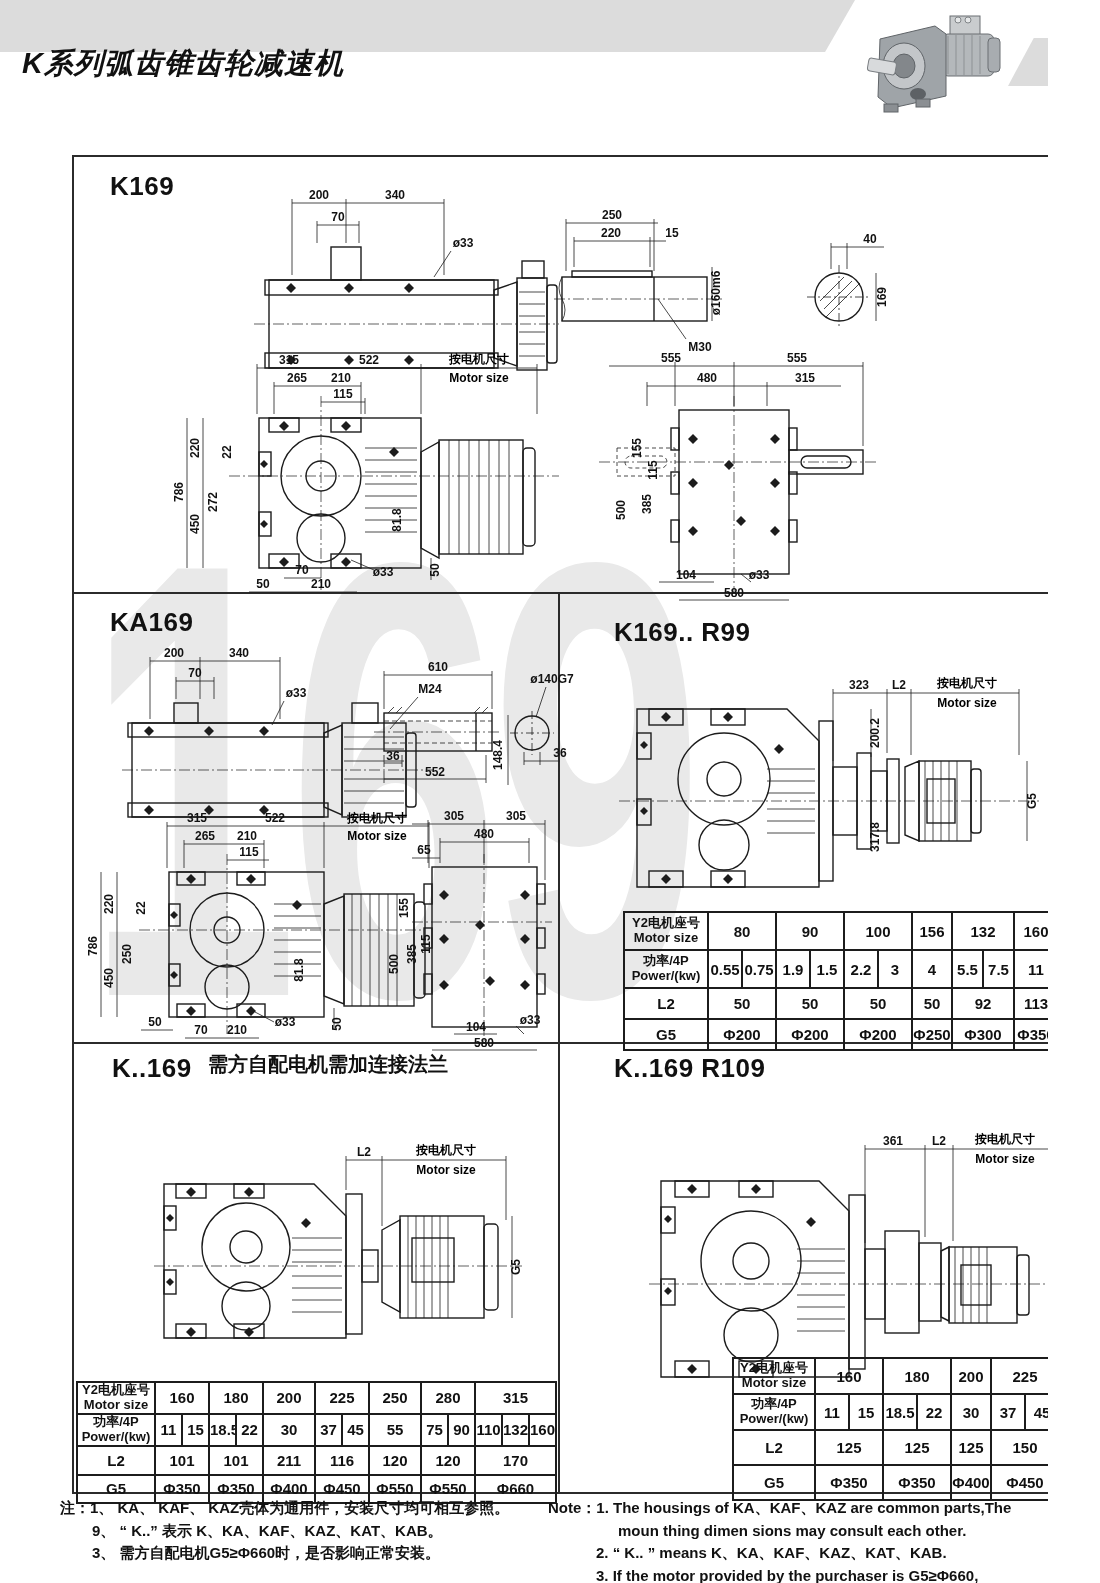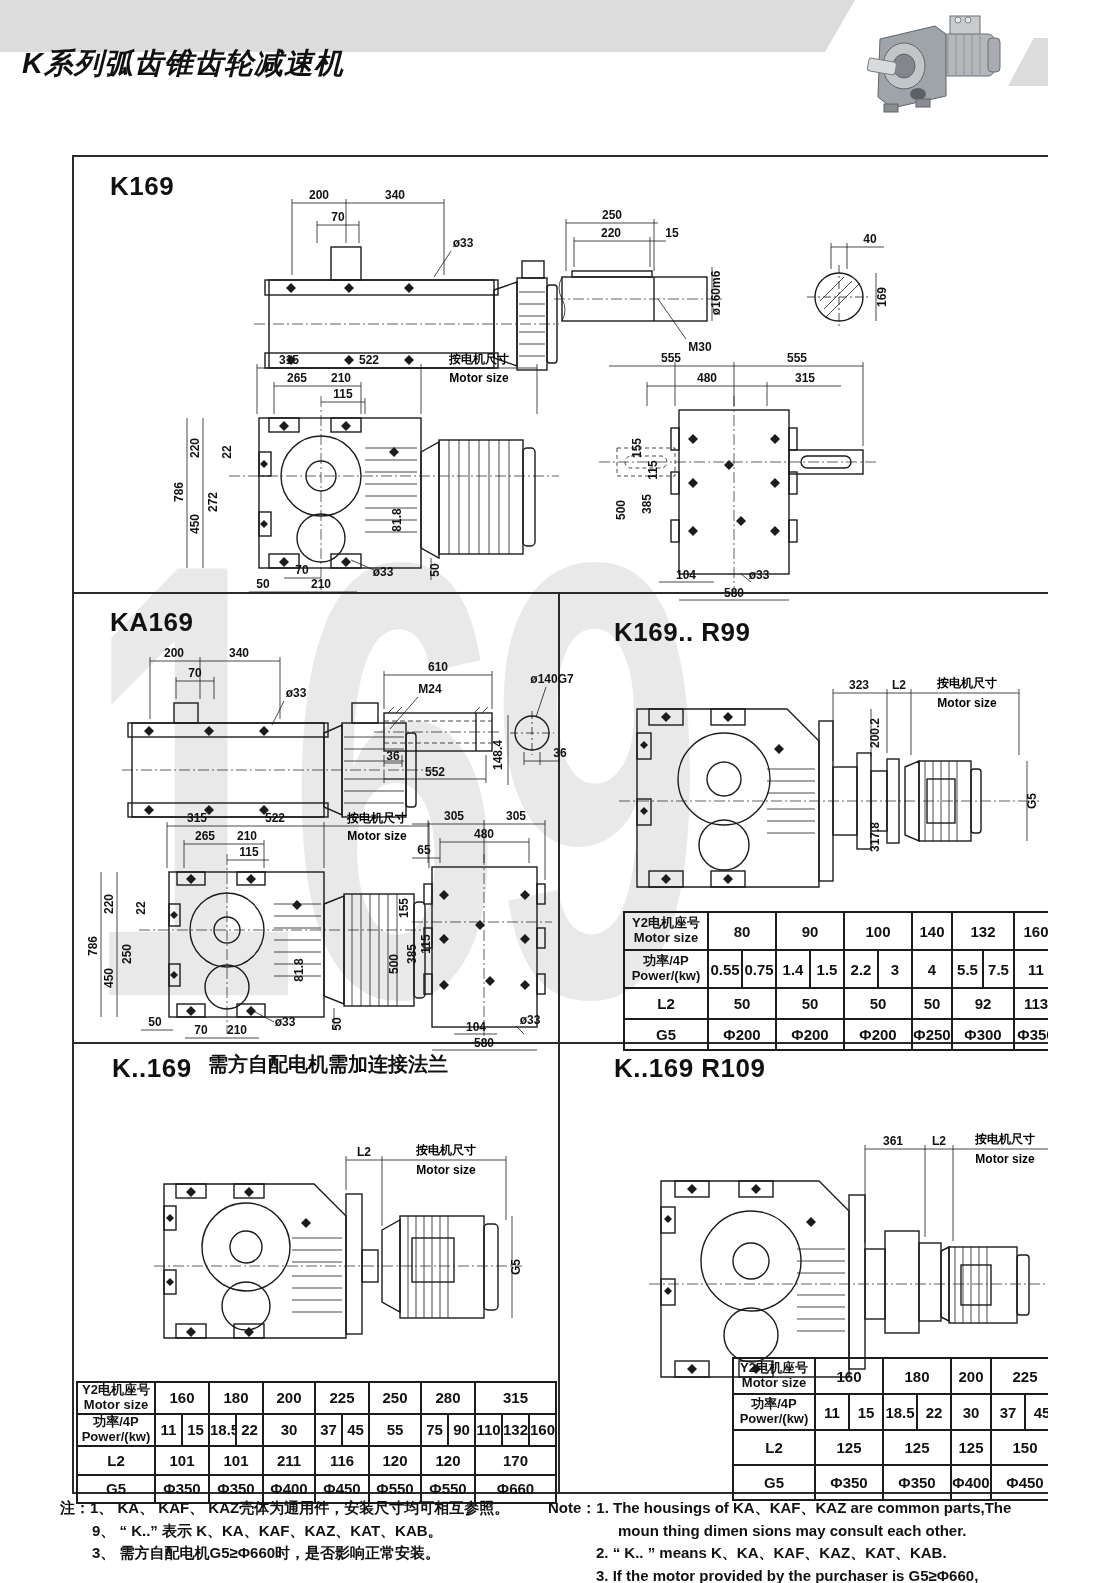--- a/index.html
+++ b/index.html
@@ -578,31 +578,31 @@
           <col style="width:44px">
         </colgroup>
       <tbody>
           <tr style="height:38px">
         <td>
               <div class="th2"><span>Y2电机座号</span><br><span>Motor size</span></div>
             </td>
         <td colspan="2" class="num">80</td>
         <td colspan="2" class="num">90</td>
         <td colspan="2" class="num">100</td>
-        <td class="num">140</td>
+        <td class="num">156</td>
         <td colspan="2" class="num">132</td>
         <td class="num">160</td>
       </tr>
       <tr style="height:38px">
         <td>
               <div class="th2"><span>功率/4P</span><br><span>Power/(kw)</span></div>
             </td>
         <td class="num">0.55</td>
         <td class="num">0.75</td>
-        <td class="num">1.4</td>
+        <td class="num">1.9</td>
         <td class="num">1.5</td>
         <td class="num">2.2</td>
         <td class="num">3</td>
         <td class="num">4</td>
         <td class="num">5.5</td>
         <td class="num">7.5</td>
         <td class="num">11</td>
       </tr>
       <tr style="height:31px">
         <td class="num">L2</td>

